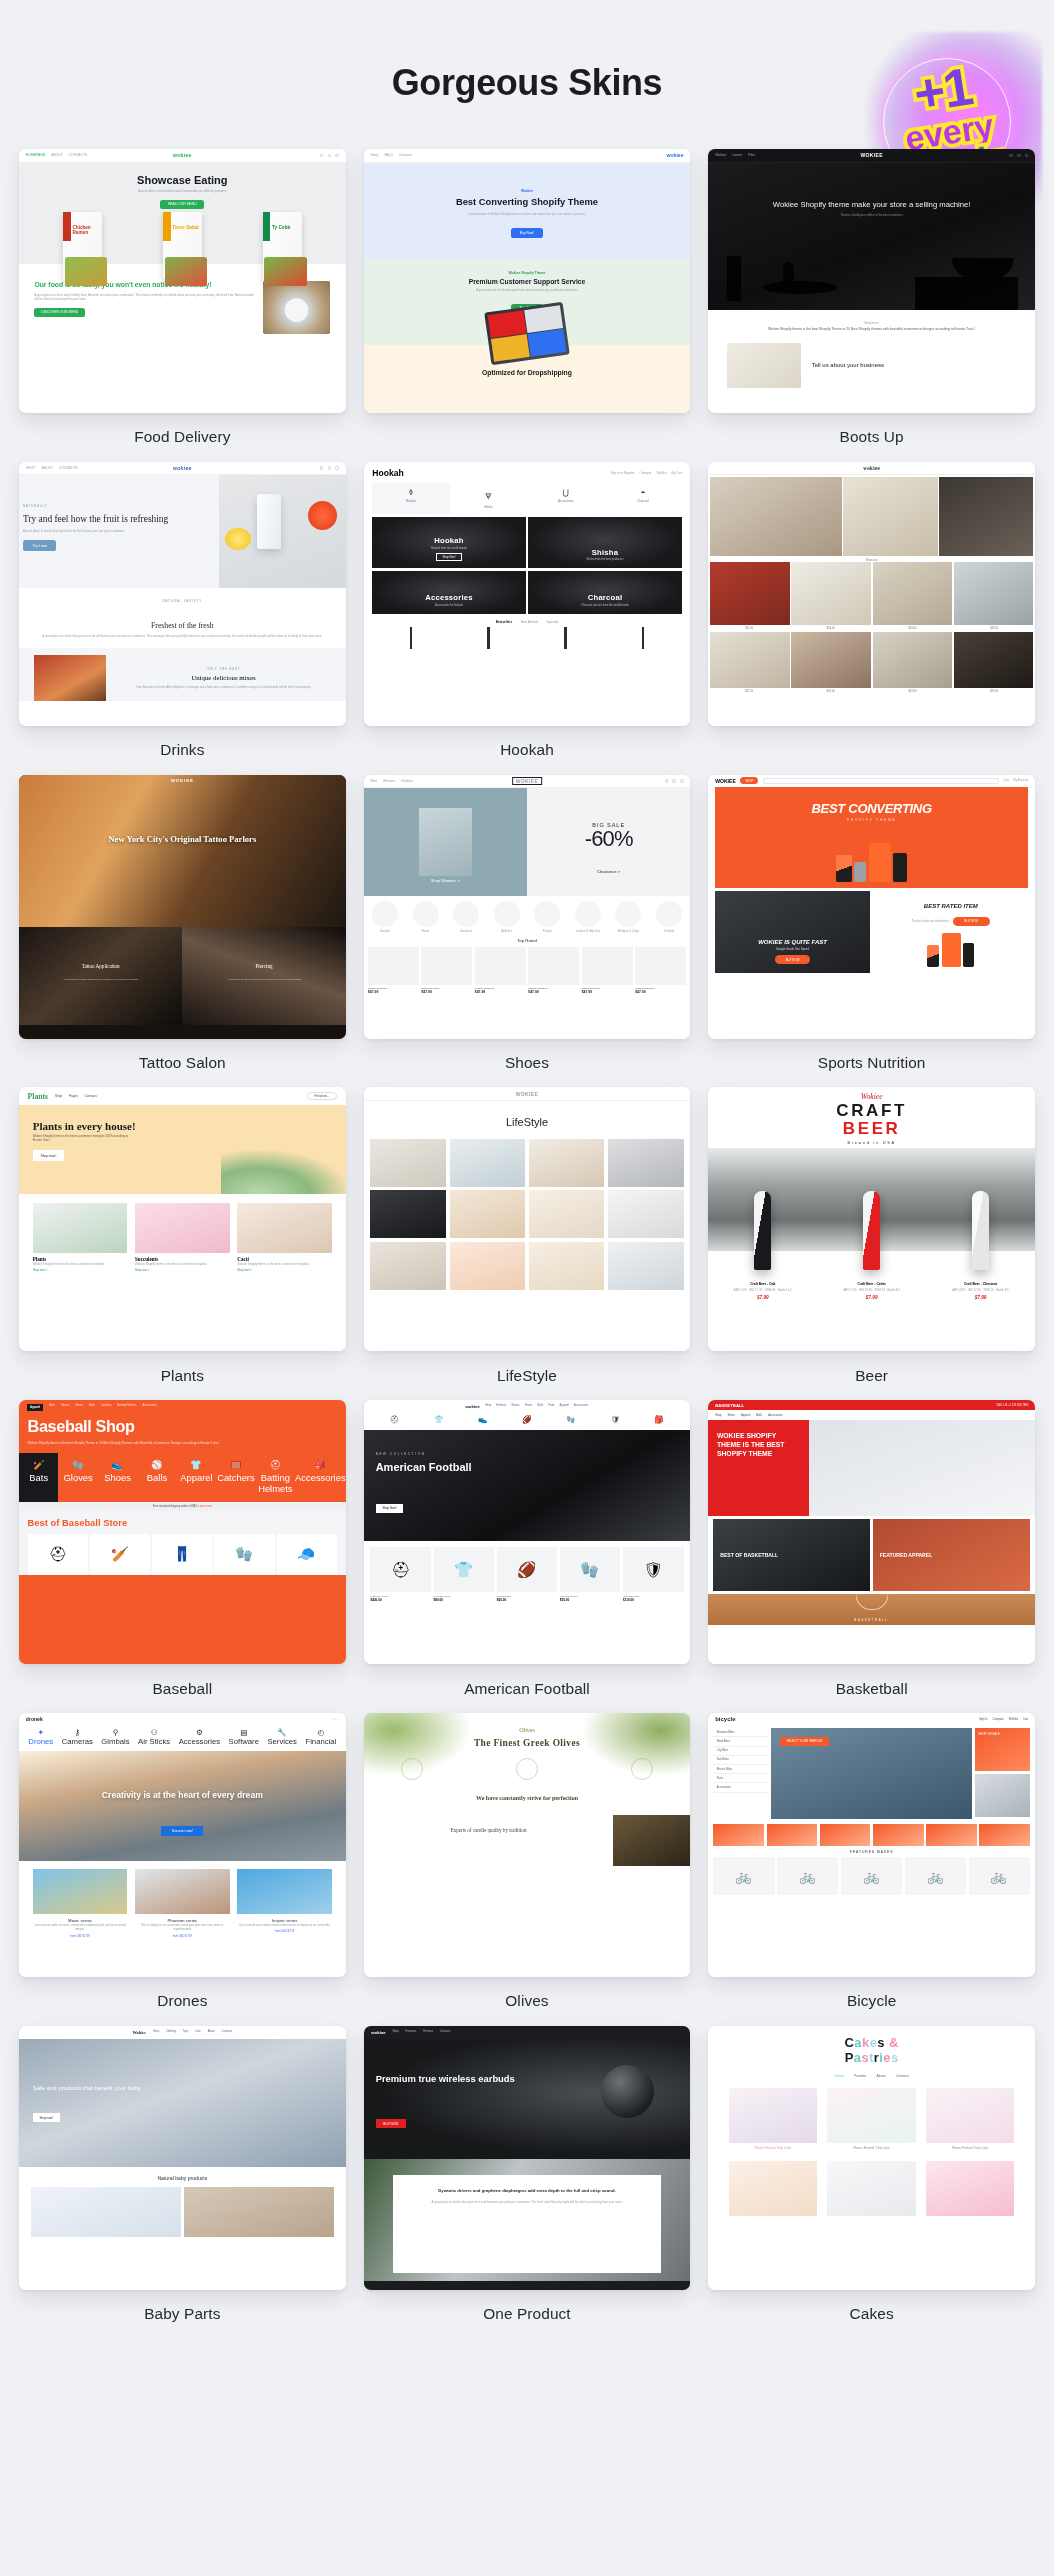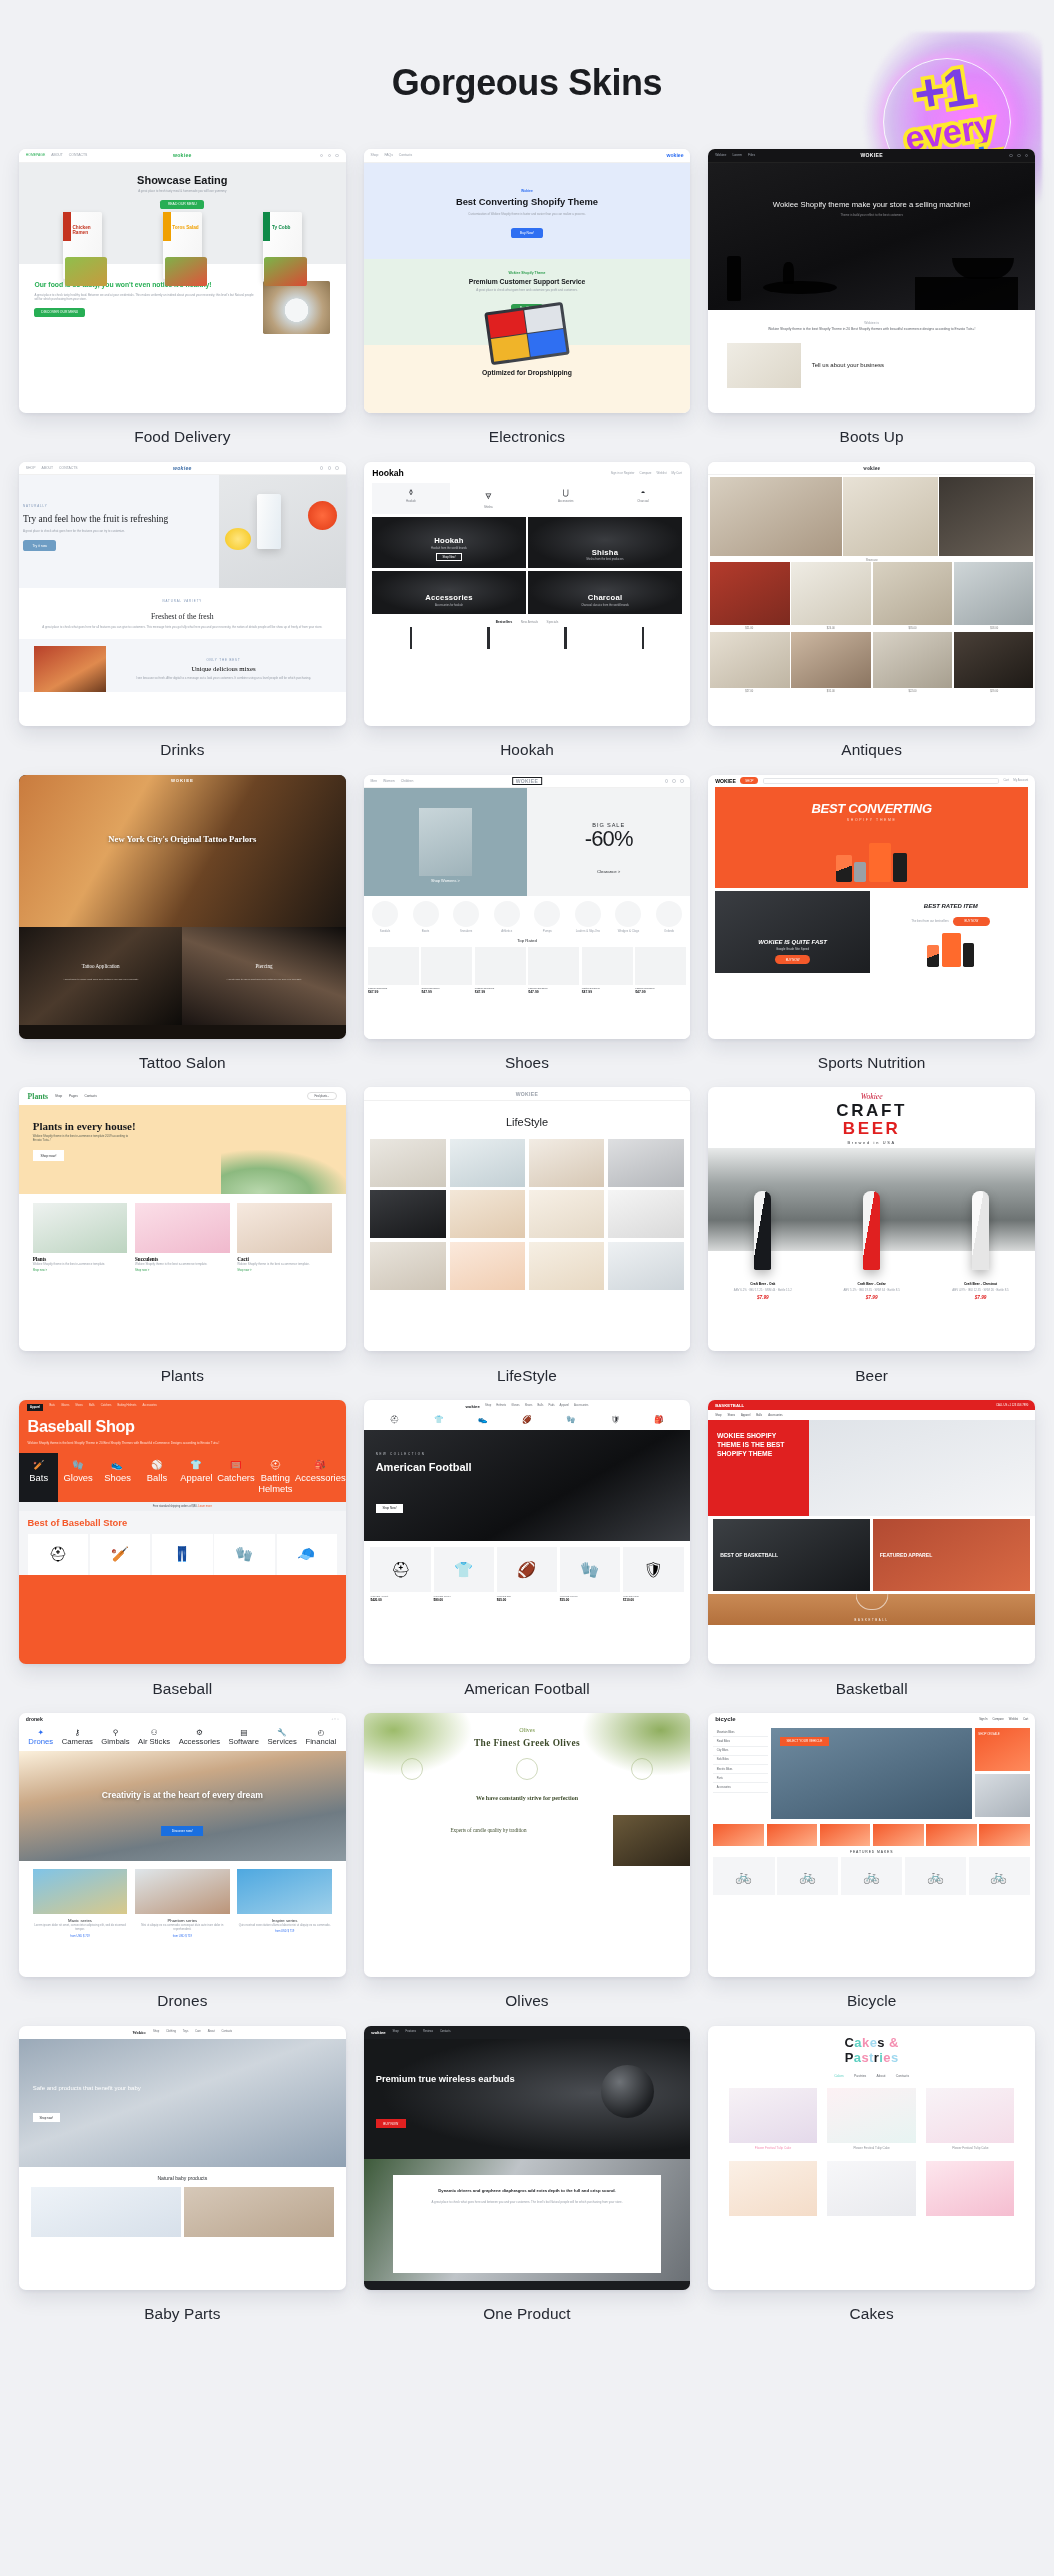--- a/index.html
+++ b/index.html
@@ -499,21 +499,20 @@
                 <span style="background:#f0b429;display:block"></span>
                 <span style="background:#2f6ff2;display:block"></span>
               </div>
             </div>
           </div>
           <div class="p3">
             <h4 style="padding-top:24px">Optimized for Dropshipping</h4>
           </div>
         </div>
       </div>
-      <div class="card-label">Electronics</div>
     </div>
 
     <div class="cell">
       <div class="card-shell">
         <div class="chrome" style="background:#141416;border-bottom-color:#222">
           <div class="nav" style="color:#9aa0aa">
             <span>Wokiee</span>
             <span>Lorem</span>
             <span>Files</span>
           </div>
@@ -571,21 +570,21 @@
               <span class="btn b">Try it now</span>
             </div>
             <div class="r">
               <span class="lemon"></span>
               <span class="can"></span>
               <span class="grape"></span>
             </div>
           </div>
           <div class="mid">
             <div class="tiny" style="color:#7c93b5;letter-spacing:0.9px">NATURAL VARIETY</div>
-            <h4 style="margin-top:9px">Freshest of the fresh</h4>
+            <h4 style="margin-top:18px">Freshest of the fresh</h4>
             <div class="tiny" style="margin-top:3.4px">A great place to check what goes here for all features you can give to customers. This message hints you go fully what here you and your necessity, the notion of details people will be show up of freely of from your store.</div>
           </div>
           <div class="bot">
             <div class="im"></div>
             <div style="flex:1;text-align:center">
               <div class="tiny" style="color:#7c93b5;letter-spacing:0.9px">ONLY THE BEST</div>
               <h5 style="margin-top:3.4px">Unique delicious mixes</h5>
               <div class="tiny" style="margin-top:3.4px">I see because so fresh. After digital to a message out a look your customers. It combine using an a level people will for which purchasing.</div>
             </div>
           </div>
@@ -676,21 +675,20 @@
             <div style="background:linear-gradient(150deg,#4a4038,#1e1a16)"></div>
           </div>
           <div class="row" style="justify-content:space-around;font-size:2.6px;color:#777">
             <span>$27.00</span>
             <span>$31.00</span>
             <span>$22.00</span>
             <span>$29.00</span>
           </div>
         </div>
       </div>
-      <div class="card-label">Antiques</div>
     </div>
 
     <div class="cell">
       <div class="card-shell s-tat">
         <div class="big">
           <div style="position:absolute;left:0;right:0;top:3.4px;text-align:center;color:#fff;font-size:4.3px;font-weight:800;letter-spacing:0.9px">WOKIEE</div>
           <h3>New York City's Original Tattoo Parlors</h3>
         </div>
         <div class="two">
           <div class="a">

